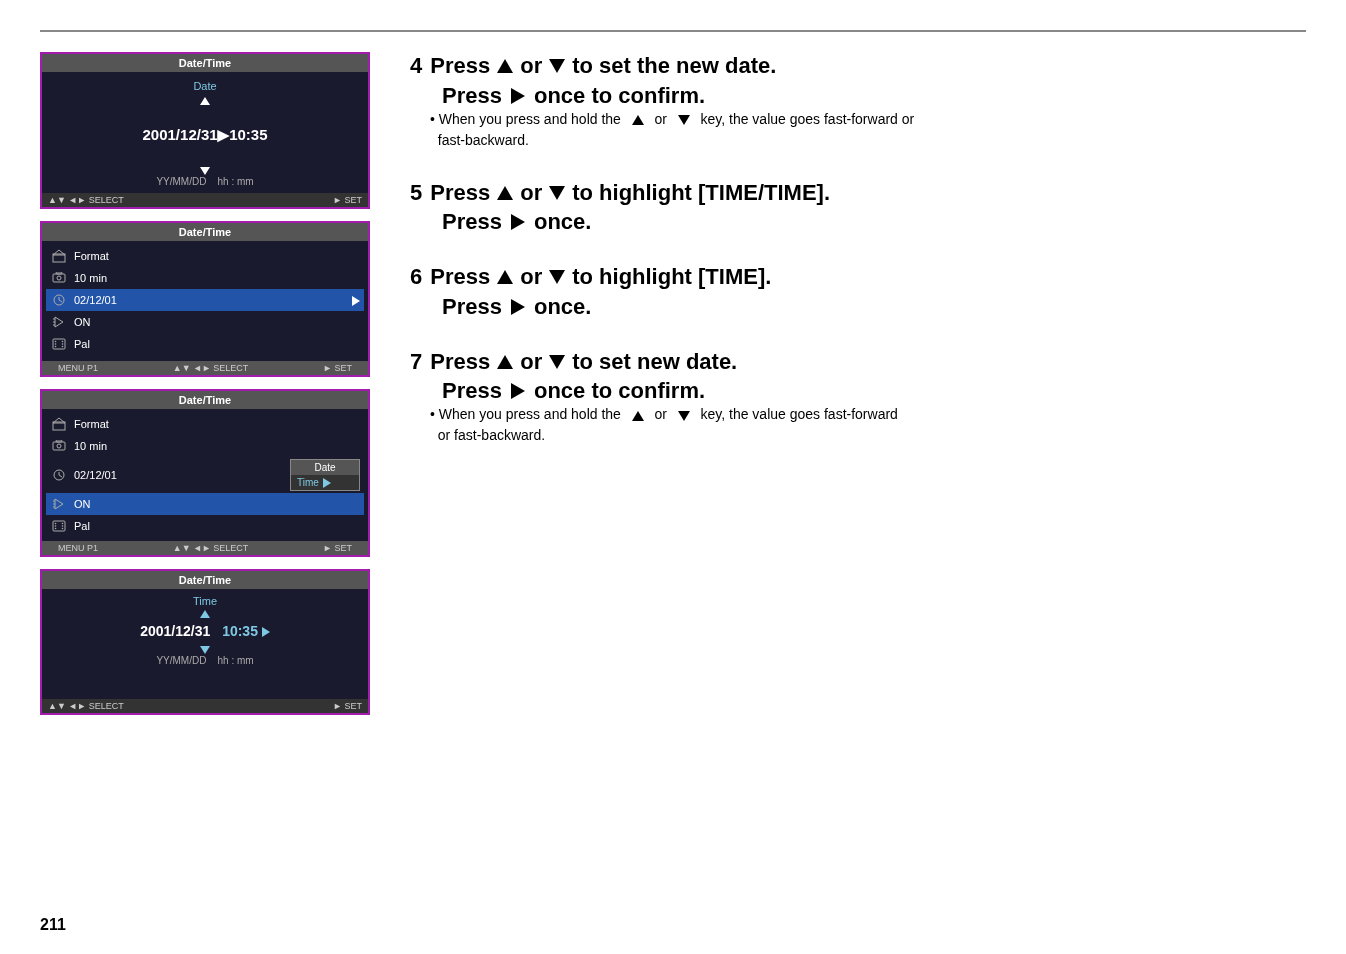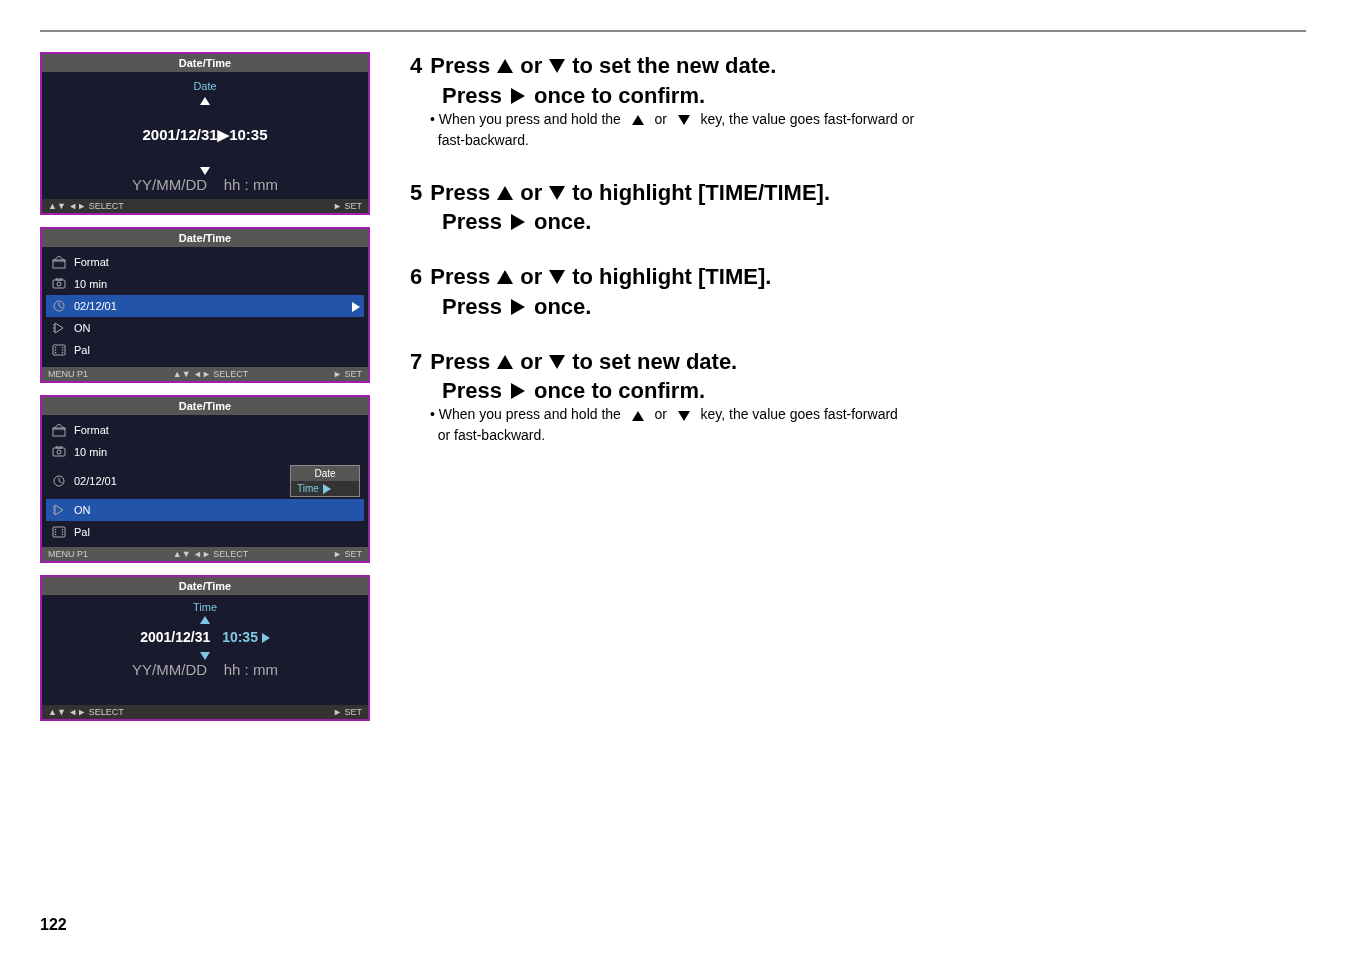--- a/index.html
+++ b/index.html
@@ -70,21 +70,21 @@
     .screen-date-large {
       color: #fff;
       font-size: 15px;
       font-weight: bold;
       text-align: center;
       margin: 20px 0;
     }
 
     .screen-format-line {
       color: #aaa;
-      font-size: 15px;
+      font-size: 10px;
       text-align: center;
     }
 
     .screen-arrow-up, .screen-arrow-down {
       text-align: center;
       font-size: 12px;
       color: #fff;
       line-height: 1;
     }
 
@@ -132,21 +132,21 @@
       background: #1a1a2e;
       padding: 4px 4px;
       min-height: 120px;
       text-align: center;
     }
 
     .menu-top-bar {
       background: #555;
       color: #ccc;
       font-size: 9px;
-      padding: 2px 6px;
+      padding: 2px 16px;
       display: flex;
       justify-content: space-between;
     }
 
     
     .step-block {
       margin-bottom: 28px;
     }
 
     .step-number {
@@ -538,13 +538,13 @@
         <span>once to confirm.</span>
       </div>
       <div class="step-bullet">
         • When you press and hold the &nbsp;<span class="tri-up" style="border-bottom-width:10px; border-left-width:6px; border-right-width:6px;"></span>&nbsp; or &nbsp;<span class="tri-down" style="border-top-width:10px; border-left-width:6px; border-right-width:6px;"></span>&nbsp; key, the value goes fast-forward<br>&nbsp;&nbsp;or fast-backward.
       </div>
     </div>
 
   </div>
 </div>
 
-<div class="page-number">122</div>
+<div class="page-number">211</div>
 
 </body></html>

